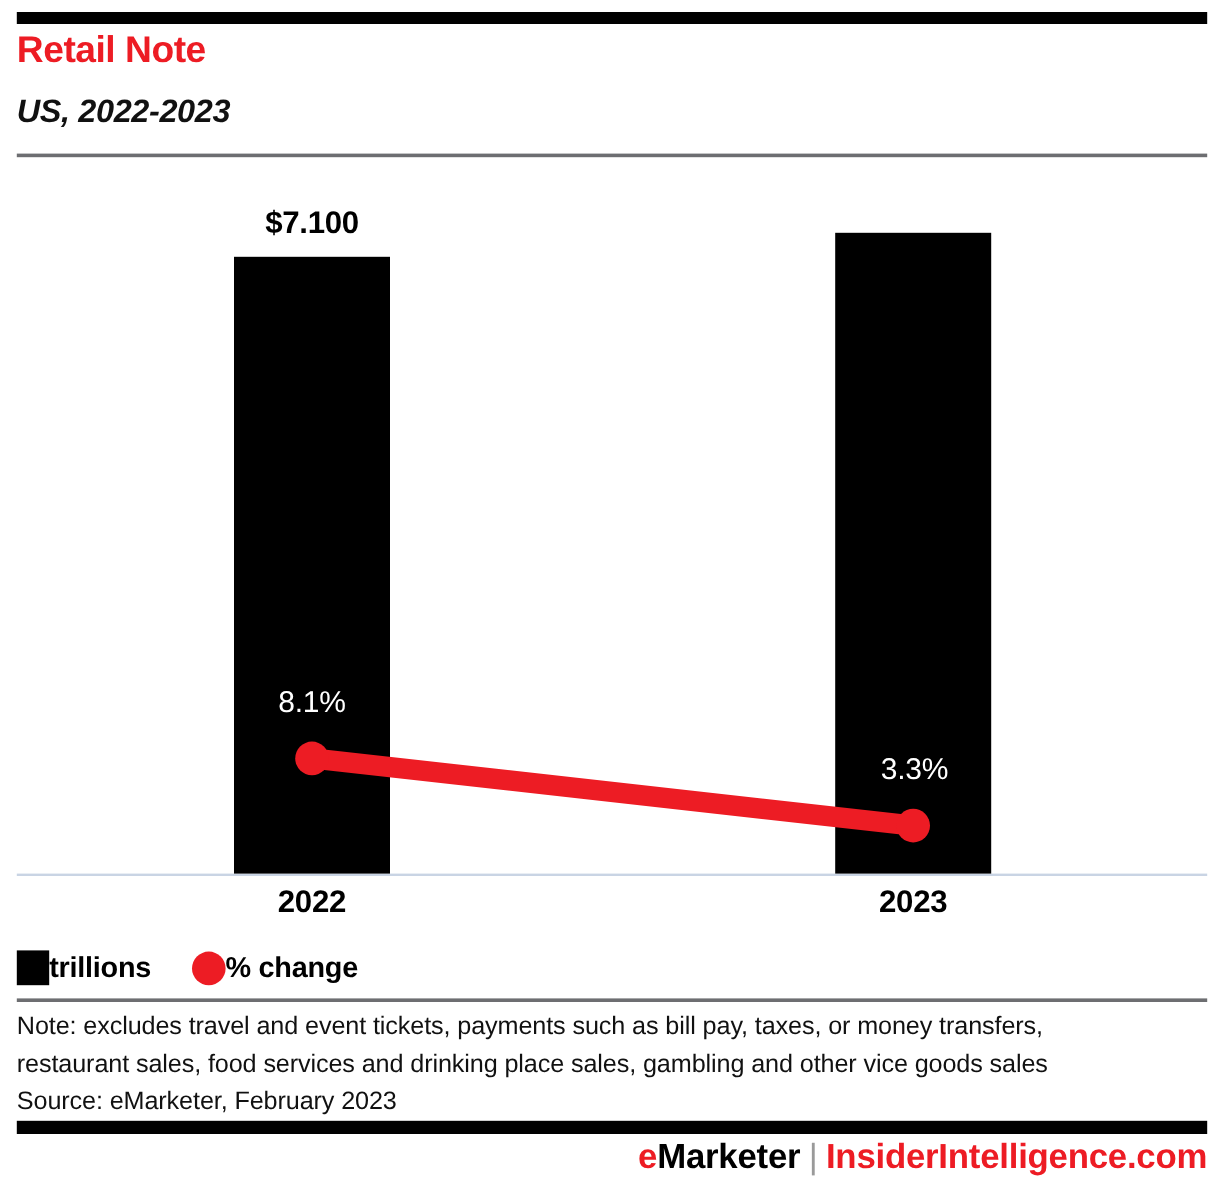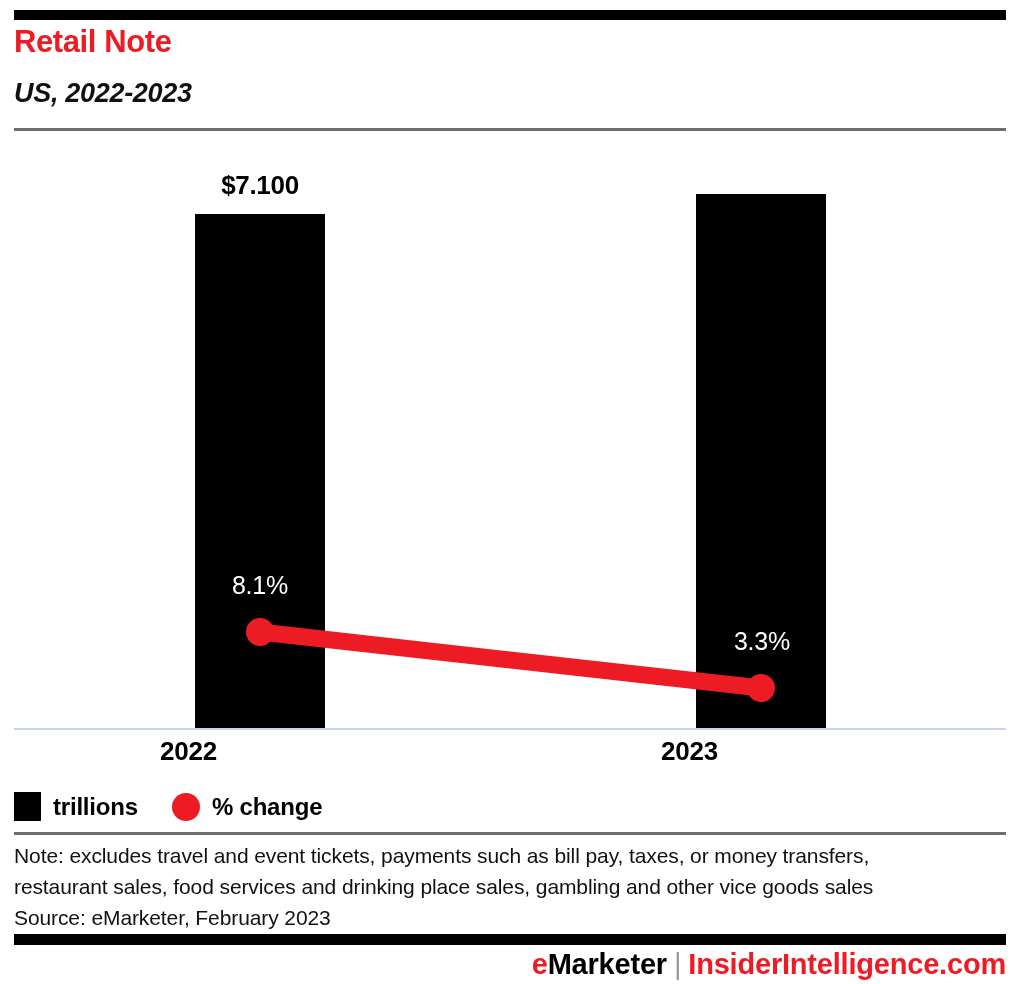--- a/index.html
+++ b/index.html
@@ -121,40 +121,39 @@
     pointer-events: none;
   }
 
   .x-label {
     position: absolute;
     top: 738px;
     font-size: 26px;
     font-weight: 700;
     letter-spacing: -0.2px;
     color: #000000;
-    text-align: left;
+    text-align: center;
     width: 200px;
     line-height: 1;
   }
   .x-label-1 { left: 160px; }
   .x-label-2 { left: 661px; }
 
   
   .legend {
     position: absolute;
     left: 14px;
     top: 792px;
     display: flex;
     align-items: center;
     gap: 34px;
   }
   .legend-item {
     display: flex;
     align-items: center;
-    gap: 12px;
   }
   .legend-swatch-square {
     width: 27px;
     height: 29px;
     background: #000000;
     display: block;
   }
   .legend-swatch-circle {
     width: 28px;
     height: 28px;

